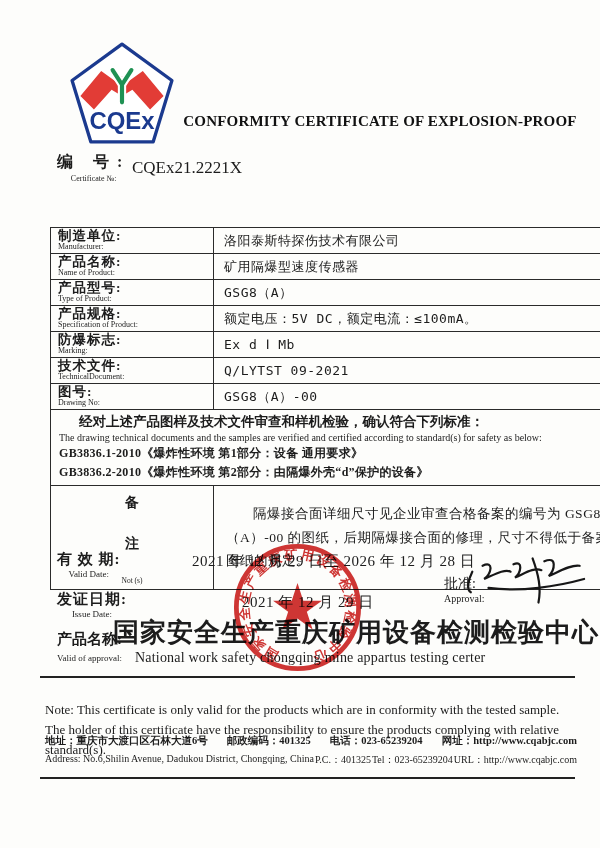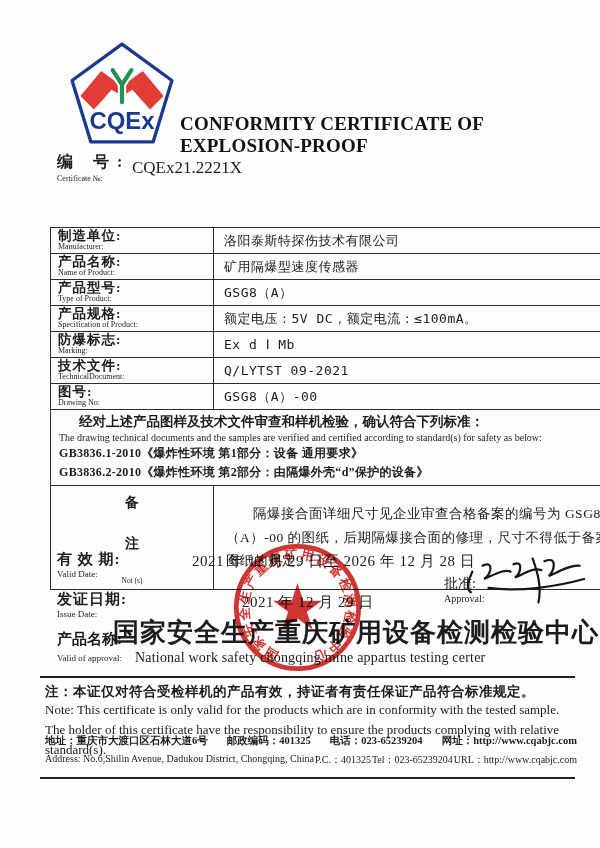--- a/index.html
+++ b/index.html
@@ -2,21 +2,21 @@
 <html><head>
 <meta charset="utf-8">
 <style>
   * { margin:0; padding:0; box-sizing:border-box; }
   body { background:#e8e8e8; font-family:"Liberation Serif","DejaVu Serif",serif; }
   .page { position:relative; width:600px; height:848px; margin:0 auto; background:#fdfdfb; color:#1c1c1c; overflow:hidden; }
 
   
   .logo { position:absolute; left:58px; top:42px; width:128px; height:104px; }
   .title-cn { position:absolute; left:196px; top:50px; width:380px; font-size:44px; font-weight:700; letter-spacing:13px; color:#c5302a; white-space:nowrap; font-family:"Liberation Serif",serif; }
-  .title-en { position:absolute; left:180px; top:113px; width:400px; font-size:19px; font-weight:700; letter-spacing:0.2px; color:#111; }
+  .title-en { position:absolute; left:180px; top:113px; width:400px; text-align:center; font-size:15px; font-weight:700; letter-spacing:0.2px; color:#111; }
 
   
   .certno-lbl { position:absolute; left:57px; top:152px; }
   .certno-lbl .cn { font-size:16px; font-weight:700; letter-spacing:6px;text-align:right; }
   .certno-lbl .en { font-size:8px; margin-top:1px; }
   .certno-val { position:absolute; left:132px; top:158px; font-size:17px; font-family:"Liberation Serif",serif; }
 
   
   table.main { position:absolute; left:50px; top:195px; width:575px; border-collapse:collapse; table-layout:fixed;margin-top:32px; }
   table.main td { border:1.6px solid #2b2b2b; vertical-align:middle; }
@@ -33,21 +33,21 @@
 
   td.remark-lbl { width:38px; height:104px; padding:8px 0 4px 0; text-align:center; vertical-align:top; }
   .remark-col { display:flex; flex-direction:column; align-items:center; justify-content:space-between; height:100%; }
   .remark-ch { font-size:14px; font-weight:600; }
   .remark-en { font-size:7.5px; }
   td.remark-val { padding:6px 12px; font-size:13.5px; line-height:1.75; letter-spacing:0.5px; }
   .remark-text { text-indent:2em; }
 
   
   .fieldlbl .cn { font-size:15px; font-weight:700; letter-spacing:1px; }
-  .fieldlbl .en { font-size:9px; }
+  .fieldlbl .en { font-size:9px;text-align:center; }
   .valid-lbl { position:absolute; left:57px; top:550px; }
   .valid-val { position:absolute; left:192px; top:552px; font-size:15px; letter-spacing:0.5px; }
   .issue-lbl { position:absolute; left:57px; top:590px; }
   .issue-val { position:absolute; left:242px; top:593px; font-size:15px; letter-spacing:0.5px; }
   .appr-lbl { position:absolute; left:444px; top:575px; }
   .appr-lbl .cn { font-size:14px; font-weight:400; }
   .appr-lbl .en { font-size:10px; }
   .signature { position:absolute; left:462px; top:548px; width:125px; height:62px; }
   .unit-lbl { position:absolute; left:57px; top:630px; }
   .unit-lbl .cn { font-size:15px; font-weight:700; }
@@ -202,21 +202,20 @@
       <path id="stampArc" d="M 75 131 A 56 56 0 1 1 75.05 131" fill="none"></path>
     </defs>
     <text fill="#cc2523" font-size="15" font-weight="bold" letter-spacing="2.5" font-family="Liberation Serif, serif">
       <textPath href="#stampArc" startOffset="6%">国家安全生产重庆矿用设备检测检验中心</textPath>
     </text>
     <path fill="#cc2523" d="M75,47 L81.6,67.4 L103,67.4 L85.7,80 L92.3,100.3 L75,87.7 L57.7,100.3 L64.3,80 L47,67.4 L68.4,67.4 Z"></path>
   </svg>
 
   <div class="divider1"></div>
 
-  <div class="footnote-cn">注：本证仅对符合受检样机的产品有效，持证者有责任保证产品符合标准规定。</div>
   <div class="footnote-en">Note: This certificate is only valid for the products which are in conformity with the tested sample. The holder of this certificate have the responsibility to ensure the products complying with relative standard(s).</div>
 
   <div class="footer-cn">
     <span>地址：重庆市大渡口区石林大道6号</span>
     <span>邮政编码：401325</span>
     <span>电话：023-65239204</span>
     <span>网址：http://www.cqabjc.com</span>
   </div>
   <div class="footer-en">
     <span>Address: No.6,Shilin Avenue, Dadukou District, Chongqing, China</span>

